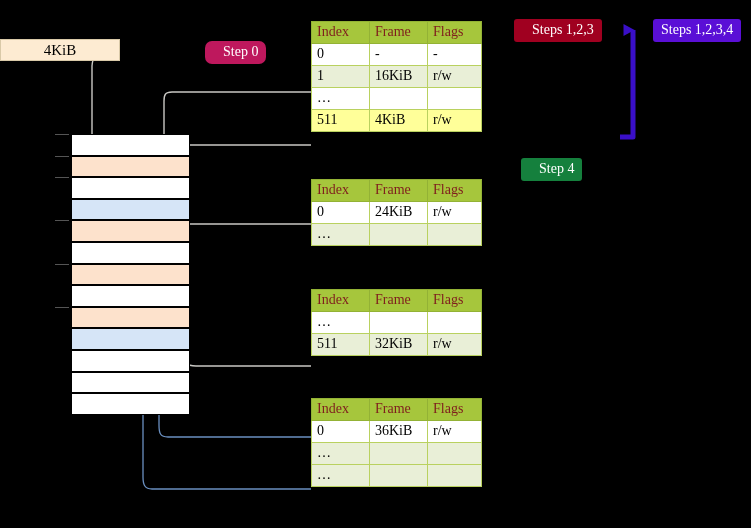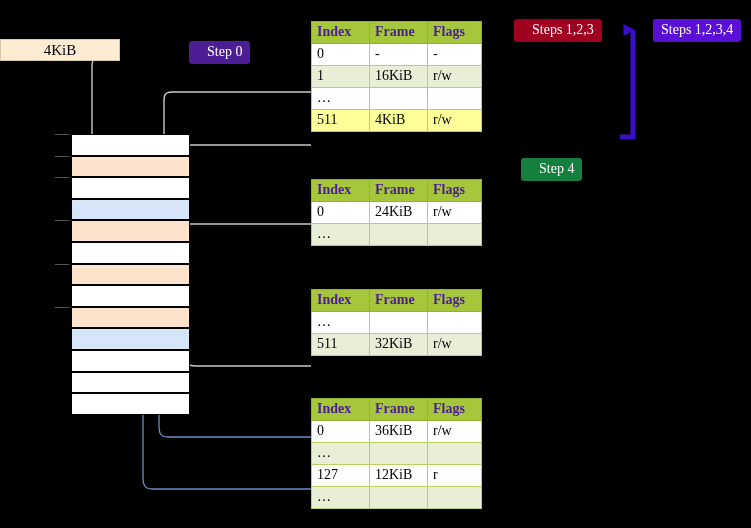--- a/index.html
+++ b/index.html
@@ -62,22 +62,22 @@
     border: 1px solid #9ab83a;
     padding: 1px 5px 2px 5px;
     text-align: left;
     vertical-align: middle;
     height: 22px;
     box-sizing: border-box;
     font-weight: normal;
   }
   .ptable th {
     background: #a6c63c;
-    color: #4c1d95;
-    font-weight: bold;
+    color: #7f1d1d;
+    font-weight: normal;
     border-color: #93b235;
   }
   .ptable td { border-color: #b9d15f; }
   .col-index { width: 58px; }
   .col-frame { width: 58px; }
   .col-flags { width: 54px; }
   tr.alt td { background: #e9efd7; }
   tr.plain td { background: #ffffff; }
   .hl { background: #ffff99; }
   td.hl, tr.alt td.hl { background: #ffff99; }
@@ -189,21 +189,21 @@
       <div class="memrow" style="top: 259.2px; width: 119px; height: 21.6px;"></div>
       <div class="tick" style="top: 0px;"></div>
       <div class="tick" style="top: 21.6px;"></div>
       <div class="tick" style="top: 43.2px;"></div>
       <div class="tick" style="top: 86.4px;"></div>
       <div class="tick" style="top: 129.6px;"></div>
       <div class="tick" style="top: 172.8px;"></div>
     </div>
 
   <div id="badges">
-      <div class="badge badge-dark" style="left: 189px; top: 41px; background: #4c1d95;">Step 0</div>
+      <div class="badge badge-dark" style="left: 205px; top: 41px; background: #be185d; border-radius: 7px;">Step 0</div>
       <div class="badge badge-dark" style="left: 514px; top: 19px; background: rgb(160, 0, 32);">Steps 1,2,3</div>
       <div class="badge badge-blue" style="left: 653px; top: 19px; background: rgb(90, 15, 214);">Steps 1,2,3,4</div>
       <div class="badge badge-dark" style="left: 521px; top: 158px; background: #15803d;">Step 4</div>
     </div>
 
   <div id="tables">
       <table class="ptable" style="left: 311px; top: 21px;">
         <thead>
           <tr>
             <th class="col-index">Index</th>
@@ -288,25 +288,20 @@
           <tr class="plain">
             <td class="col-index">0</td>
             <td class="col-frame">36KiB</td>
             <td class="col-flags">r/w</td>
           </tr>
           <tr class="alt">
             <td class="col-index">…</td>
             <td class="col-frame"></td>
             <td class="col-flags"></td>
           </tr>
-          <tr class="plain">
-            <td class="col-index">127</td>
-            <td class="col-frame">12KiB</td>
-            <td class="col-flags">r</td>
-          </tr>
           <tr class="alt">
             <td class="col-index">…</td>
             <td class="col-frame"></td>
             <td class="col-flags"></td>
           </tr>
         </tbody>
       </table>
     </div>
 
 </div>

